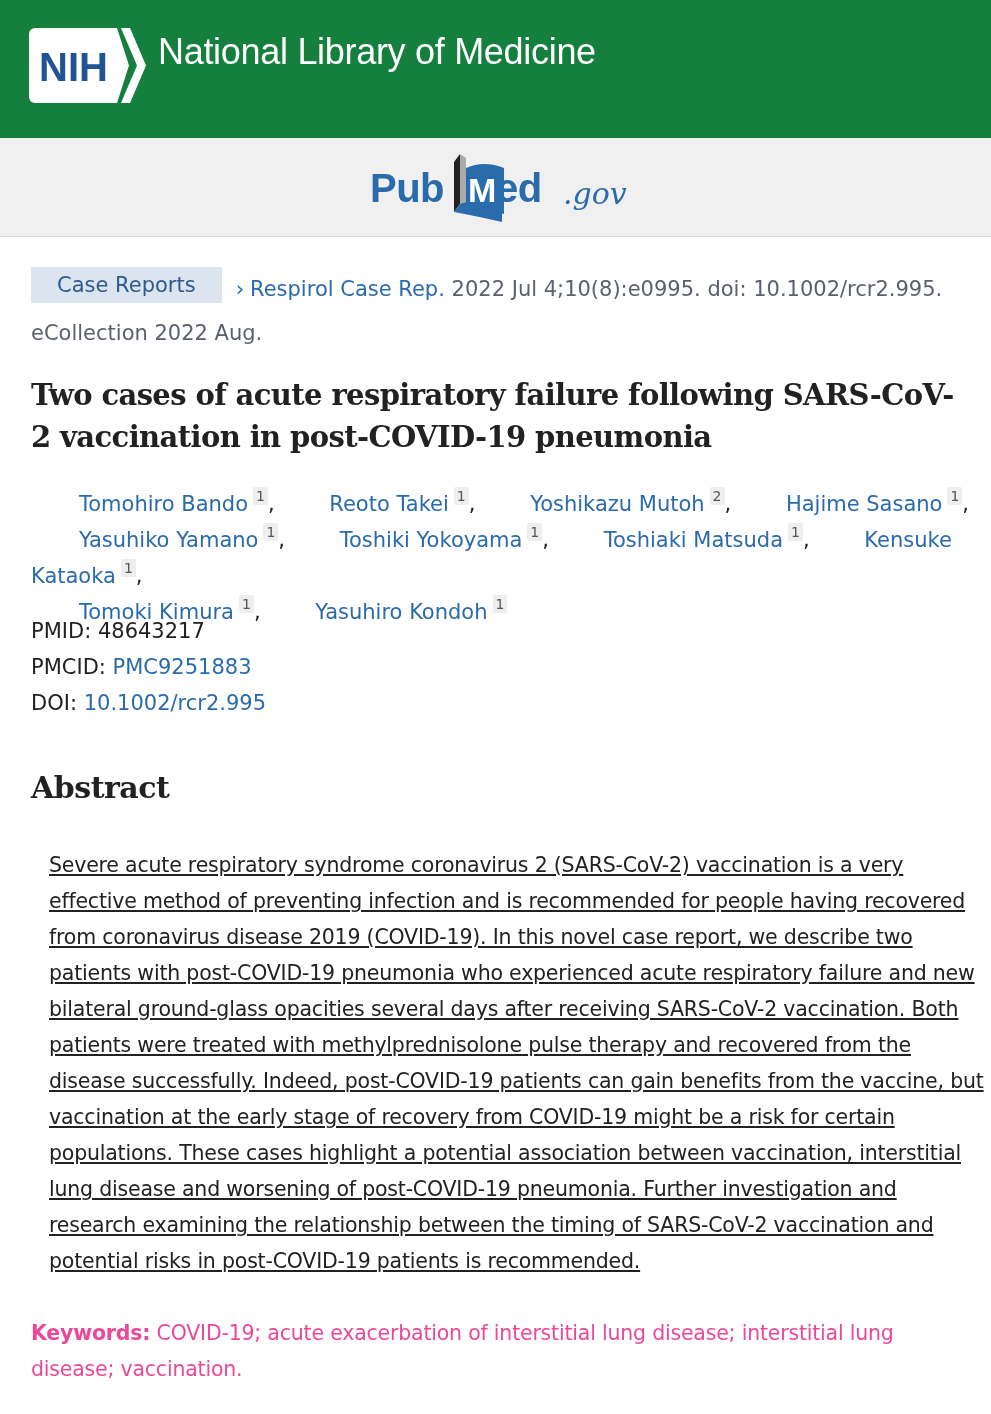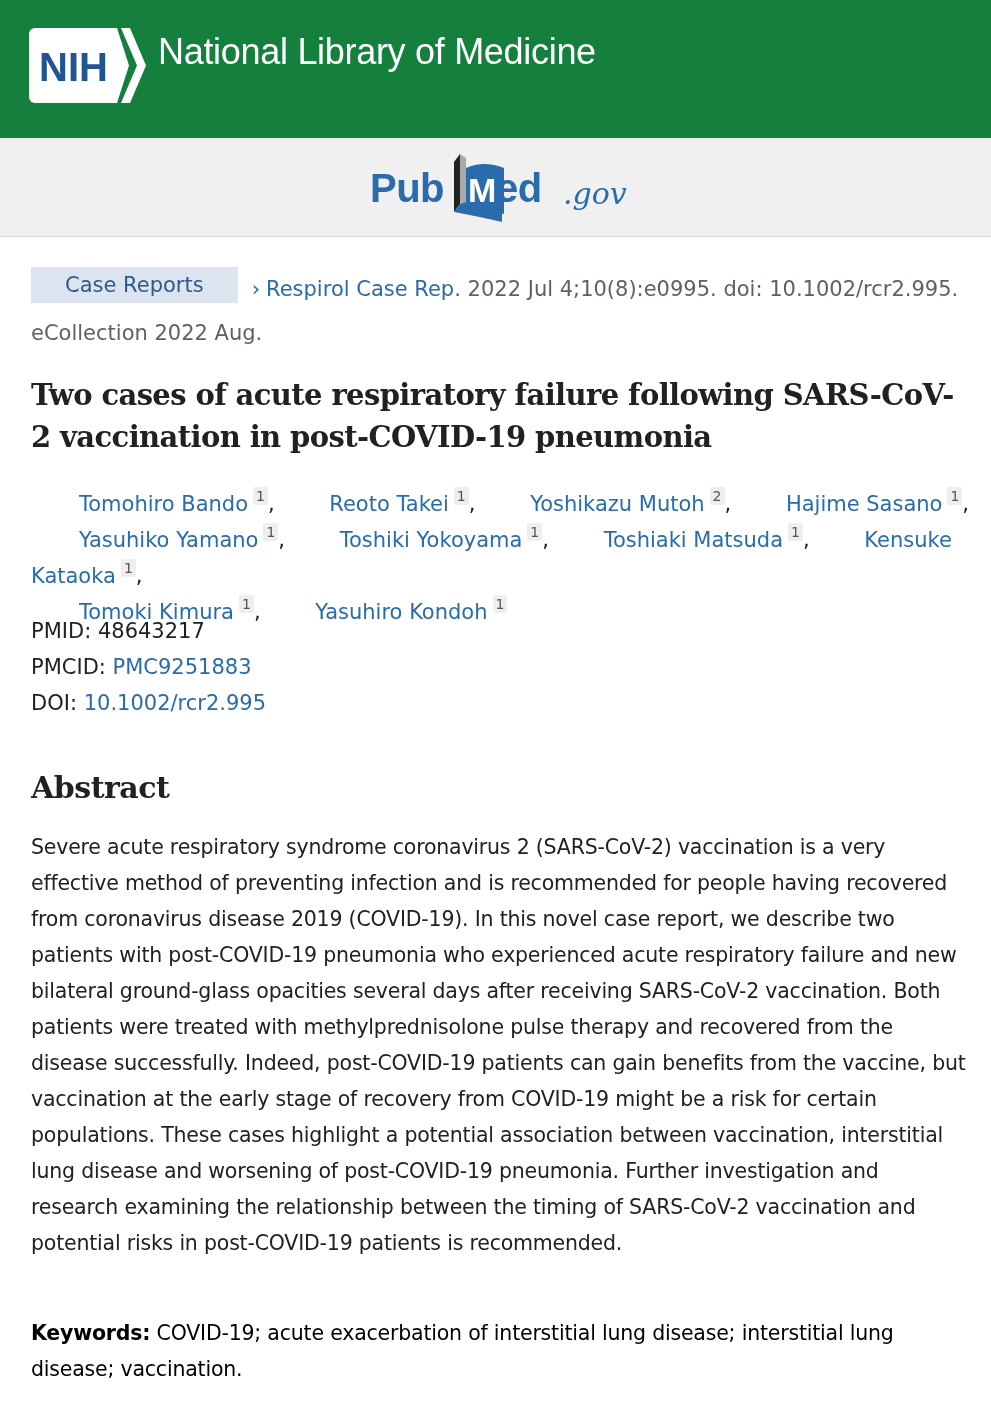--- a/index.html
+++ b/index.html
@@ -42,21 +42,21 @@
     font-style:italic; font-size:30px; color:#2a6bac;
   }
   .pm-book { position:absolute; left:76px; top:0; width:62px; height:70px; }
   .cite-line {
     position:absolute; left:31px; top:267px; width:930px;
     font-size:21px; line-height:44px; color:#5b616b;
     font-family:"DejaVu Sans", sans-serif;
   }
   .cite-line .badge {
     display:inline-block; background:#dce4ef; color:#2d5a8f;
-    padding:0 34px; height:36px; line-height:36px; margin-right:14px;
+    padding:0 26px; height:36px; line-height:36px; margin-right:14px;
     vertical-align:top;
   }
   .cite-line .chev { color:#2a6bac; margin-right:6px; }
   .cite-line .journal { color:#2a6bac; text-decoration:none; }
   .article-title {
     position:absolute; left:31px; top:374px; width:940px;
     font-family:"DejaVu Serif","Liberation Serif", serif; font-weight:bold;
     font-size:29px; line-height:42px; color:#212121; margin:0;
     letter-spacing:-0.6px;
   }
@@ -73,26 +73,26 @@
   .ids {
     position:absolute; left:31px; top:613px; font-size:21px; line-height:36px; color:#212121;
   }
   .ids a { color:#2a6bac; text-decoration:none;margin-top:48px; }
   .abstract-h {
     position:absolute; left:31px; top:768px; margin:0;
     font-family:"DejaVu Serif","Liberation Serif", serif; font-weight:bold;
     font-size:30px; line-height:40px; color:#212121; letter-spacing:-0.5px;
   }
   .abstract-p {
-    position:absolute; left:31px; top:829px; width:935px; margin:0;
-    font-size:20.5px; line-height:36px; color:#212121; letter-spacing:-0.2px;
+    position:absolute; left:31px; top:829px; width:935px; margin:18px;
+    font-size:20.5px; line-height:36px; color:#212121; letter-spacing:-0.2px;text-decoration:underline;
   }
   .keywords {
     position:absolute; left:31px; top:1315px; width:935px; margin:0;
-    font-size:20.5px; line-height:36px; color:#000000; letter-spacing:-0.2px;
+    font-size:20.5px; line-height:36px; color:#ec4899; letter-spacing:-0.2px;
   }
   .keywords b { font-weight:bold; }
 </style>
 </head>
 <body>
 
 <div class="nih-bar">
   <svg class="nih-logo" viewBox="0 0 118 75">
     <path d="M6,0 H88 L100,37.5 L88,75 H6 A6,6 0 0 1 0,69 V6 A6,6 0 0 1 6,0 Z" fill="#ffffff"></path>
     <path d="M92,0 H101 L117,37.5 L101,75 H92 L108,37.5 Z" fill="#ffffff"></path>

